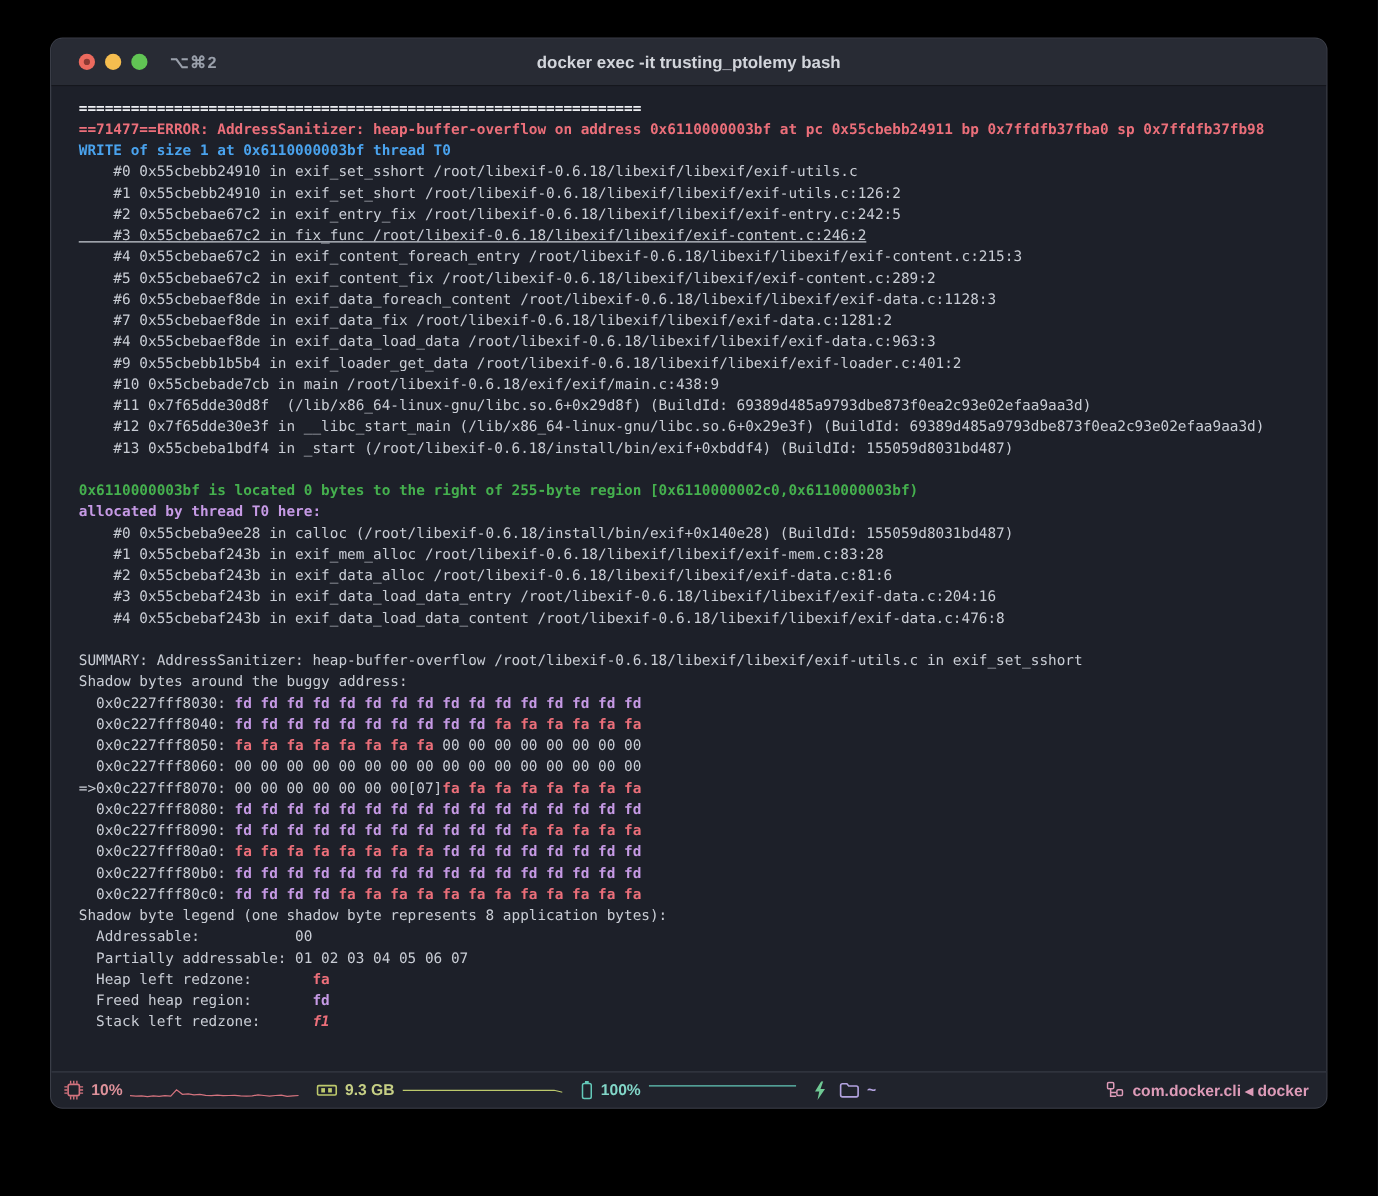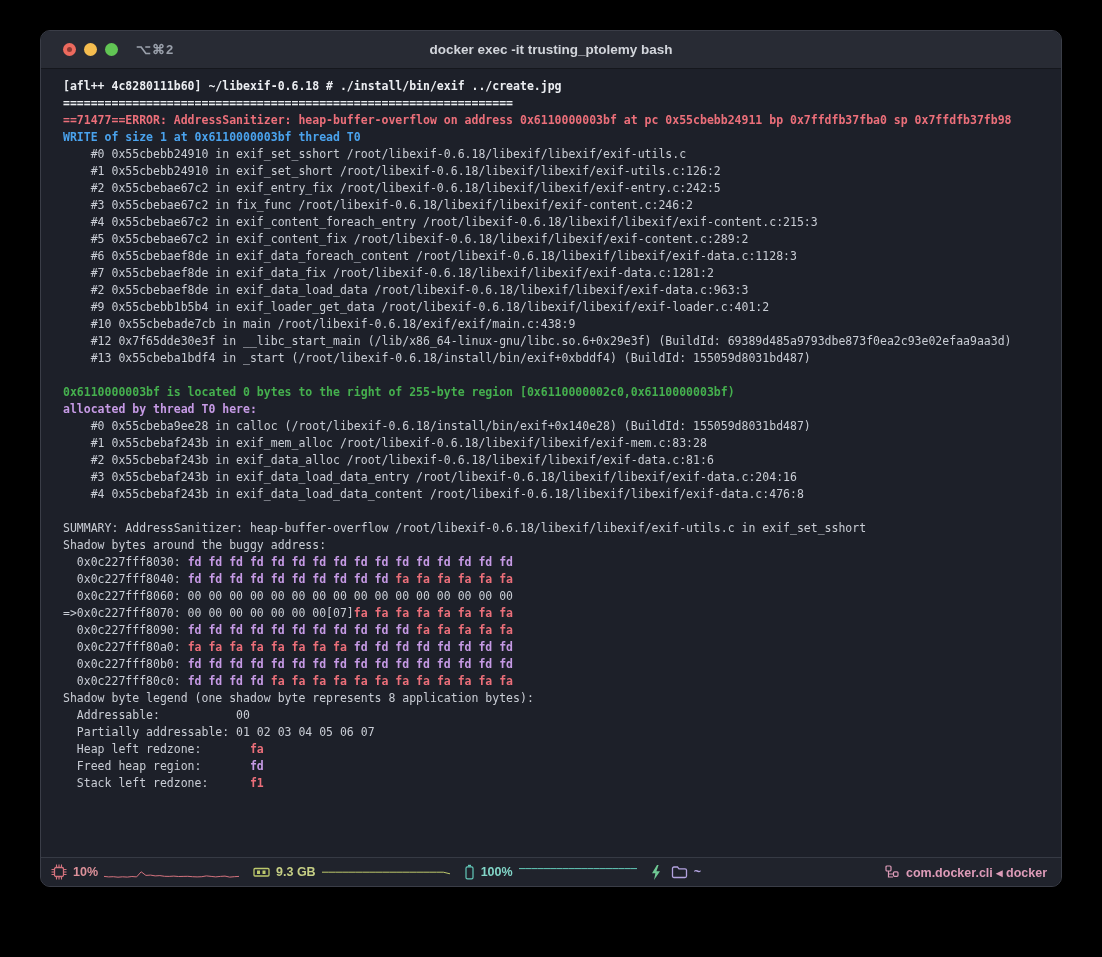--- a/index.html
+++ b/index.html
@@ -51,62 +51,64 @@
     <div class="traffic">
       <div class="light red"></div>
       <div class="light yellow"></div>
       <div class="light green"></div>
     </div>
     <div class="shortcut">⌥⌘2</div>
     <div class="title">docker exec -it trusting_ptolemy bash</div>
   </div>
 
   <div class="screen">
-      <div class="line"><span style="color: rgb(236, 238, 242); font-weight: bold;">[afl++ 4c8280111b60] ~/libexif-0.6.18 # ./install/bin/exif ../create.jpg</span></div>
       <div class="line"><span style="color: rgb(236, 238, 242); font-weight: bold;">=================================================================</span></div>
       <div class="line"><span style="color: rgb(236, 111, 122); font-weight: bold;">==71477==ERROR: AddressSanitizer: heap-buffer-overflow on address 0x6110000003bf at pc 0x55cbebb24911 bp 0x7ffdfb37fba0 sp 0x7ffdfb37fb98</span></div>
       <div class="line"><span style="color: rgb(74, 163, 238); font-weight: bold;">WRITE of size 1 at 0x6110000003bf thread T0</span></div>
       <div class="line"><span style="color: rgb(201, 205, 213);">    #0 0x55cbebb24910 in exif_set_sshort /root/libexif-0.6.18/libexif/libexif/exif-utils.c</span></div>
       <div class="line"><span style="color: rgb(201, 205, 213);">    #1 0x55cbebb24910 in exif_set_short /root/libexif-0.6.18/libexif/libexif/exif-utils.c:126:2</span></div>
       <div class="line"><span style="color: rgb(201, 205, 213);">    #2 0x55cbebae67c2 in exif_entry_fix /root/libexif-0.6.18/libexif/libexif/exif-entry.c:242:5</span></div>
-      <div class="line"><span style="color: rgb(201, 205, 213);">    #3 0x55cbebae67c2 in fix_func /root/libexif-0.6.18/libexif/libexif/exif-content.c:246:2</span></div>
+      <div class="line"><span style="color: rgb(201, 205, 213); text-decoration: underline;">    #3 0x55cbebae67c2 in fix_func /root/libexif-0.6.18/libexif/libexif/exif-content.c:246:2</span></div>
       <div class="line"><span style="color: rgb(201, 205, 213);">    #4 0x55cbebae67c2 in exif_content_foreach_entry /root/libexif-0.6.18/libexif/libexif/exif-content.c:215:3</span></div>
       <div class="line"><span style="color: rgb(201, 205, 213);">    #5 0x55cbebae67c2 in exif_content_fix /root/libexif-0.6.18/libexif/libexif/exif-content.c:289:2</span></div>
       <div class="line"><span style="color: rgb(201, 205, 213);">    #6 0x55cbebaef8de in exif_data_foreach_content /root/libexif-0.6.18/libexif/libexif/exif-data.c:1128:3</span></div>
       <div class="line"><span style="color: rgb(201, 205, 213);">    #7 0x55cbebaef8de in exif_data_fix /root/libexif-0.6.18/libexif/libexif/exif-data.c:1281:2</span></div>
-      <div class="line"><span style="color: rgb(201, 205, 213);">    #2 0x55cbebaef8de in exif_data_load_data /root/libexif-0.6.18/libexif/libexif/exif-data.c:963:3</span></div>
+      <div class="line"><span style="color: rgb(201, 205, 213);">    #4 0x55cbebaef8de in exif_data_load_data /root/libexif-0.6.18/libexif/libexif/exif-data.c:963:3</span></div>
       <div class="line"><span style="color: rgb(201, 205, 213);">    #9 0x55cbebb1b5b4 in exif_loader_get_data /root/libexif-0.6.18/libexif/libexif/exif-loader.c:401:2</span></div>
       <div class="line"><span style="color: rgb(201, 205, 213);">    #10 0x55cbebade7cb in main /root/libexif-0.6.18/exif/exif/main.c:438:9</span></div>
+      <div class="line"><span style="color: rgb(201, 205, 213);">    #11 0x7f65dde30d8f  (/lib/x86_64-linux-gnu/libc.so.6+0x29d8f) (BuildId: 69389d485a9793dbe873f0ea2c93e02efaa9aa3d)</span></div>
       <div class="line"><span style="color: rgb(201, 205, 213);">    #12 0x7f65dde30e3f in __libc_start_main (/lib/x86_64-linux-gnu/libc.so.6+0x29e3f) (BuildId: 69389d485a9793dbe873f0ea2c93e02efaa9aa3d)</span></div>
       <div class="line"><span style="color: rgb(201, 205, 213);">    #13 0x55cbeba1bdf4 in _start (/root/libexif-0.6.18/install/bin/exif+0xbddf4) (BuildId: 155059d8031bd487)</span></div>
       <div class="line"> </div>
       <div class="line"><span style="color: rgb(69, 176, 78); font-weight: bold;">0x6110000003bf is located 0 bytes to the right of 255-byte region [0x6110000002c0,0x6110000003bf)</span></div>
       <div class="line"><span style="color: rgb(198, 154, 229); font-weight: bold;">allocated by thread T0 here:</span></div>
       <div class="line"><span style="color: rgb(201, 205, 213);">    #0 0x55cbeba9ee28 in calloc (/root/libexif-0.6.18/install/bin/exif+0x140e28) (BuildId: 155059d8031bd487)</span></div>
       <div class="line"><span style="color: rgb(201, 205, 213);">    #1 0x55cbebaf243b in exif_mem_alloc /root/libexif-0.6.18/libexif/libexif/exif-mem.c:83:28</span></div>
       <div class="line"><span style="color: rgb(201, 205, 213);">    #2 0x55cbebaf243b in exif_data_alloc /root/libexif-0.6.18/libexif/libexif/exif-data.c:81:6</span></div>
       <div class="line"><span style="color: rgb(201, 205, 213);">    #3 0x55cbebaf243b in exif_data_load_data_entry /root/libexif-0.6.18/libexif/libexif/exif-data.c:204:16</span></div>
       <div class="line"><span style="color: rgb(201, 205, 213);">    #4 0x55cbebaf243b in exif_data_load_data_content /root/libexif-0.6.18/libexif/libexif/exif-data.c:476:8</span></div>
       <div class="line"> </div>
       <div class="line"><span style="color: rgb(201, 205, 213);">SUMMARY: AddressSanitizer: heap-buffer-overflow /root/libexif-0.6.18/libexif/libexif/exif-utils.c in exif_set_sshort</span></div>
       <div class="line"><span style="color: rgb(201, 205, 213);">Shadow bytes around the buggy address:</span></div>
       <div class="line"><span style="color: rgb(201, 205, 213);">  0x0c227fff8030: </span><span style="color: rgb(198, 154, 229); font-weight: bold;">fd fd fd fd fd fd fd fd fd fd fd fd fd fd fd fd</span></div>
       <div class="line"><span style="color: rgb(201, 205, 213);">  0x0c227fff8040: </span><span style="color: rgb(198, 154, 229); font-weight: bold;">fd fd fd fd fd fd fd fd fd fd </span><span style="color: rgb(236, 111, 122); font-weight: bold;">fa fa fa fa fa fa</span></div>
+      <div class="line"><span style="color: rgb(201, 205, 213);">  0x0c227fff8050: </span><span style="color: rgb(236, 111, 122); font-weight: bold;">fa fa fa fa fa fa fa fa </span><span style="color: rgb(201, 205, 213);">00 00 00 00 00 00 00 00</span></div>
       <div class="line"><span style="color: rgb(201, 205, 213);">  0x0c227fff8060: 00 00 00 00 00 00 00 00 00 00 00 00 00 00 00 00</span></div>
       <div class="line"><span style="color: rgb(201, 205, 213);">=&gt;0x0c227fff8070: 00 00 00 00 00 00 00[07]</span><span style="color: rgb(236, 111, 122); font-weight: bold;">fa fa fa fa fa fa fa fa</span></div>
+      <div class="line"><span style="color: rgb(201, 205, 213);">  0x0c227fff8080: </span><span style="color: rgb(198, 154, 229); font-weight: bold;">fd fd fd fd fd fd fd fd fd fd fd fd fd fd fd fd</span></div>
       <div class="line"><span style="color: rgb(201, 205, 213);">  0x0c227fff8090: </span><span style="color: rgb(198, 154, 229); font-weight: bold;">fd fd fd fd fd fd fd fd fd fd fd </span><span style="color: rgb(236, 111, 122); font-weight: bold;">fa fa fa fa fa</span></div>
       <div class="line"><span style="color: rgb(201, 205, 213); margin-top: 20px;">  0x0c227fff80a0: </span><span style="color: rgb(236, 111, 122); font-weight: bold;">fa fa fa fa fa fa fa fa </span><span style="color: rgb(198, 154, 229); font-weight: bold;">fd fd fd fd fd fd fd fd</span></div>
       <div class="line"><span style="color: rgb(201, 205, 213);">  0x0c227fff80b0: </span><span style="color: rgb(198, 154, 229); font-weight: bold;">fd fd fd fd fd fd fd fd fd fd fd fd fd fd fd fd</span></div>
       <div class="line"><span style="color: rgb(201, 205, 213);">  0x0c227fff80c0: </span><span style="color: rgb(198, 154, 229); font-weight: bold;">fd fd fd fd </span><span style="color: rgb(236, 111, 122); font-weight: bold;">fa fa fa fa fa fa fa fa fa fa fa fa</span></div>
       <div class="line"><span style="color: rgb(201, 205, 213);">Shadow byte legend (one shadow byte represents 8 application bytes):</span></div>
       <div class="line"><span style="color: rgb(201, 205, 213);">  Addressable:           00</span></div>
       <div class="line"><span style="color: rgb(201, 205, 213);">  Partially addressable: 01 02 03 04 05 06 07</span></div>
       <div class="line"><span style="color: rgb(201, 205, 213);">  Heap left redzone:       </span><span style="color: rgb(236, 111, 122); font-weight: bold;">fa</span></div>
       <div class="line"><span style="color: rgb(201, 205, 213);">  Freed heap region:       </span><span style="color: rgb(198, 154, 229); font-weight: bold;">fd</span></div>
-      <div class="line"><span style="color: rgb(201, 205, 213);">  Stack left redzone:      </span><span style="color: rgb(236, 111, 122); font-weight: bold;">f1</span></div>
+      <div class="line"><span style="color: rgb(201, 205, 213);">  Stack left redzone:      </span><span style="color: rgb(236, 111, 122); font-weight: bold; font-style: italic;">f1</span></div>
     </div>
 
   <div class="statusbar">
 
     <div class="sb-item">
       <svg width="16" height="16" viewBox="0 0 16 16">
         <rect x="3.5" y="3.5" width="9" height="9" rx="1.5" fill="none" stroke="#d4737e" stroke-width="1.3"></rect>
         <g stroke="#d4737e" stroke-width="1.1">
           <line x1="5.5" y1="0.5" x2="5.5" y2="3"></line>
             <line x1="8" y1="0.5" x2="8" y2="3"></line>

